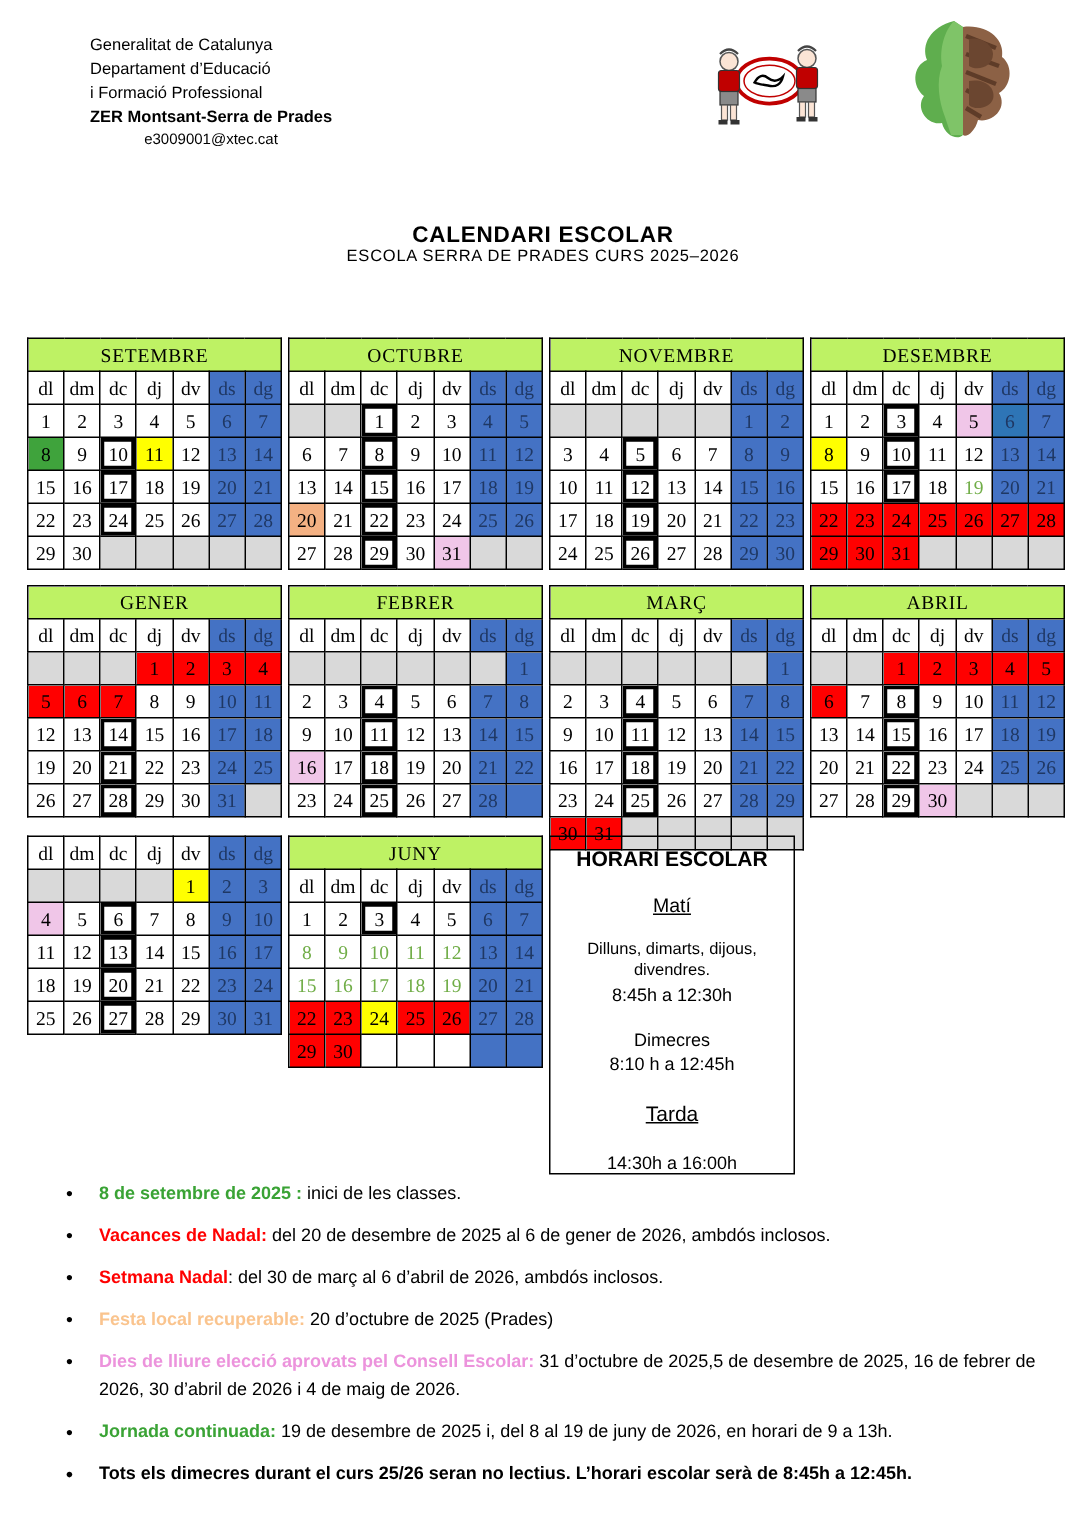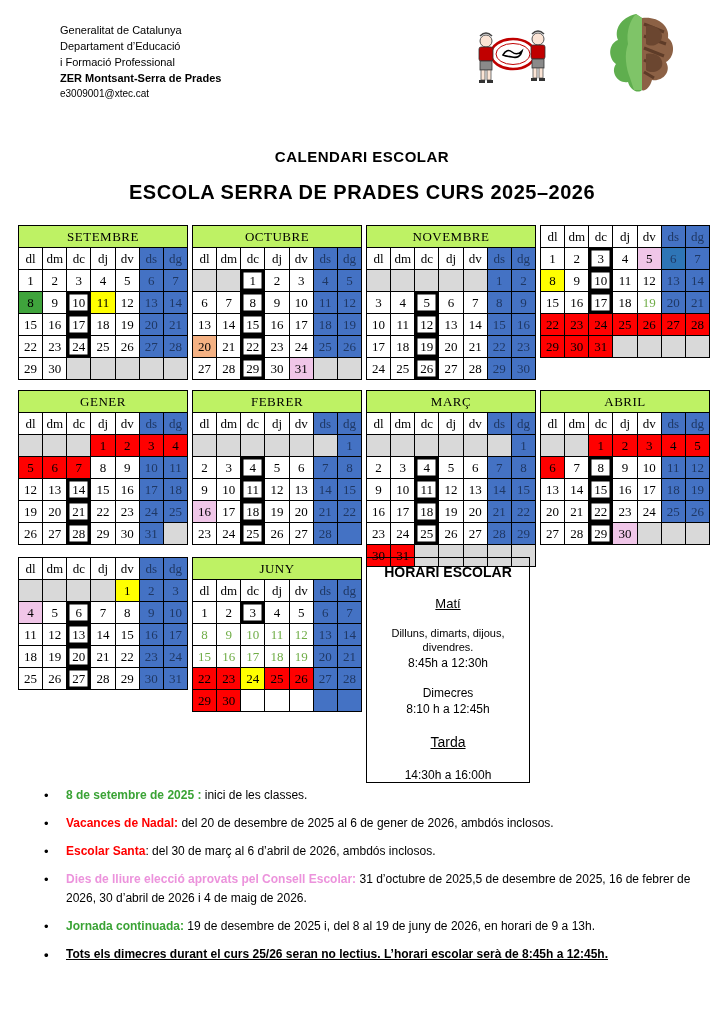--- a/index.html
+++ b/index.html
@@ -2,29 +2,29 @@
 <html><head>
 <meta charset="utf-8">
 <style>
   html,body{margin:0;padding:0;background:#888;}
   #page{position:relative;width:724px;height:1024px;background:#ffffff;margin:0 auto;
         font-family:"Liberation Sans",sans-serif;color:#000;overflow:hidden;}
 
   
   .hdr-block{position:absolute;top:22px;left:60px;font-size:11px;line-height:16px;}
   .hdr-block .bold{font-weight:bold;}
-  .hdr-block .email{font-size:10px;}
+  .hdr-block .email{font-size:10px;text-align:center;}
   .logo{position:absolute;}
   .logo-kids{top:24px;left:470px;}
   .logo-tree{top:10px;left:600px;}
 
   
   .titles{position:absolute;top:148px;left:0;width:724px;text-align:center;}
   .title-main{font-size:15px;font-weight:bold;letter-spacing:.5px;}
-  .title-sub{font-size:20px;font-weight:bold;letter-spacing:.5px;margin-top:16px;}
+  .title-sub{font-size:11px;font-weight:normal;letter-spacing:.5px;}
 
   
   .cal-row{position:absolute;left:18px;width:692px;display:flex;gap:4px;align-items:flex-start;}
   #cal-row-1{top:225px;}
   #cal-row-2{top:390px;}
   #cal-row-3{top:557px;}
   .slot{width:170px;flex:0 0 170px;}
 
   table.cal{border-collapse:collapse;width:170px;table-layout:fixed;}
   table.cal td{border:1px solid #000;text-align:center;padding:0;height:21px;
@@ -50,21 +50,21 @@
   .hor-dimecres{margin-top:16px;}
   .hor-dimecres-hours{margin-top:2px;}
   .hor-tarda{margin-top:18px;font-size:14px;}
   .hor-tarda-hours{margin-top:18px;}
 
   
   .notes{position:absolute;top:786px;left:40px;width:664px;margin:0;padding:0;list-style:none;}
   .notes li{position:relative;padding-left:26px;margin-bottom:9px;font-size:12px;line-height:19px;}
   .notes li::before{content:"•";position:absolute;left:4px;top:0;font-size:13px;}
   .notes .lead{font-weight:bold;}
-  .notes li.all-bold{font-weight:bold;text-decoration:underline;}
+  .notes li.all-bold{font-weight:bold;}
 
   
   svg{display:block;}
 </style>
 </head>
 <body>
 
 <div id="page">
 
   <div class="hdr-block">
@@ -304,20 +304,23 @@
               <td style="background-color: rgb(68, 114, 196); color: rgb(31, 56, 100);">29</td>
               <td style="background-color: rgb(68, 114, 196); color: rgb(31, 56, 100);">30</td>
             </tr>
           </tbody>
         </table>
       </div>
     <div class="slot">
         <table class="cal">
           <tbody>
             <tr>
+              <td colspan="7" class="cal-title">DESEMBRE</td>
+            </tr>
+            <tr>
               <td class="dayhdr">dl</td>
               <td class="dayhdr">dm</td>
               <td class="dayhdr">dc</td>
               <td class="dayhdr">dj</td>
               <td class="dayhdr">dv</td>
               <td class="dayhdr" style="background-color: rgb(68, 114, 196); color: rgb(31, 56, 100);">ds</td>
               <td class="dayhdr" style="background-color: rgb(68, 114, 196); color: rgb(31, 56, 100);">dg</td>
             </tr>
             <tr>
               <td>1</td>
@@ -767,19 +770,20 @@
         <div class="hor-dimecres-hours">8:10 h a 12:45h</div>
         <div class="hor-underline hor-tarda">Tarda</div>
         <div class="hor-tarda-hours">14:30h a 16:00h</div>
       </div>
     </div>
   </div>
 
   <ul class="notes" id="notes-list">
       <li><span class="lead" style="color: rgb(58, 163, 53);">8 de setembre de 2025 :</span><span> inici de les classes.</span></li>
       <li><span class="lead" style="color: rgb(255, 0, 0);">Vacances  de Nadal:</span><span> del 20 de desembre de 2025 al 6 de gener de 2026, ambdós inclosos.</span></li>
-      <li><span class="lead" style="color: rgb(255, 0, 0);">Escolar Santa</span><span>: del 30 de març al 6 d’abril de 2026, ambdós inclosos.</span></li>
+      <li><span class="lead" style="color: rgb(255, 0, 0);">Setmana Nadal</span><span>: del 30 de març al 6 d’abril de 2026, ambdós inclosos.</span></li>
+      <li><span class="lead" style="color: rgb(250, 196, 142);">Festa local recuperable:</span><span> 20 d’octubre de 2025 (Prades)</span></li>
       <li><span class="lead" style="color: rgb(236, 147, 220);">Dies de lliure elecció aprovats pel Consell Escolar:</span><span> 31 d’octubre de 2025,5 de desembre de 2025, 16 de febrer de 2026, 30 d’abril de 2026 i 4 de maig de 2026.</span></li>
       <li><span class="lead" style="color: rgb(58, 163, 53);">Jornada continuada:</span><span> 19 de desembre de 2025 i, del 8 al 19 de juny de 2026, en horari de 9 a 13h.</span></li>
       <li class="all-bold"><span class="lead" style="color: rgb(0, 0, 0);">Tots els dimecres durant el curs 25/26 seran no lectius. L’horari escolar serà de 8:45h a 12:45h.</span></li>
     </ul>
 
 </div>
 
 </body></html>

